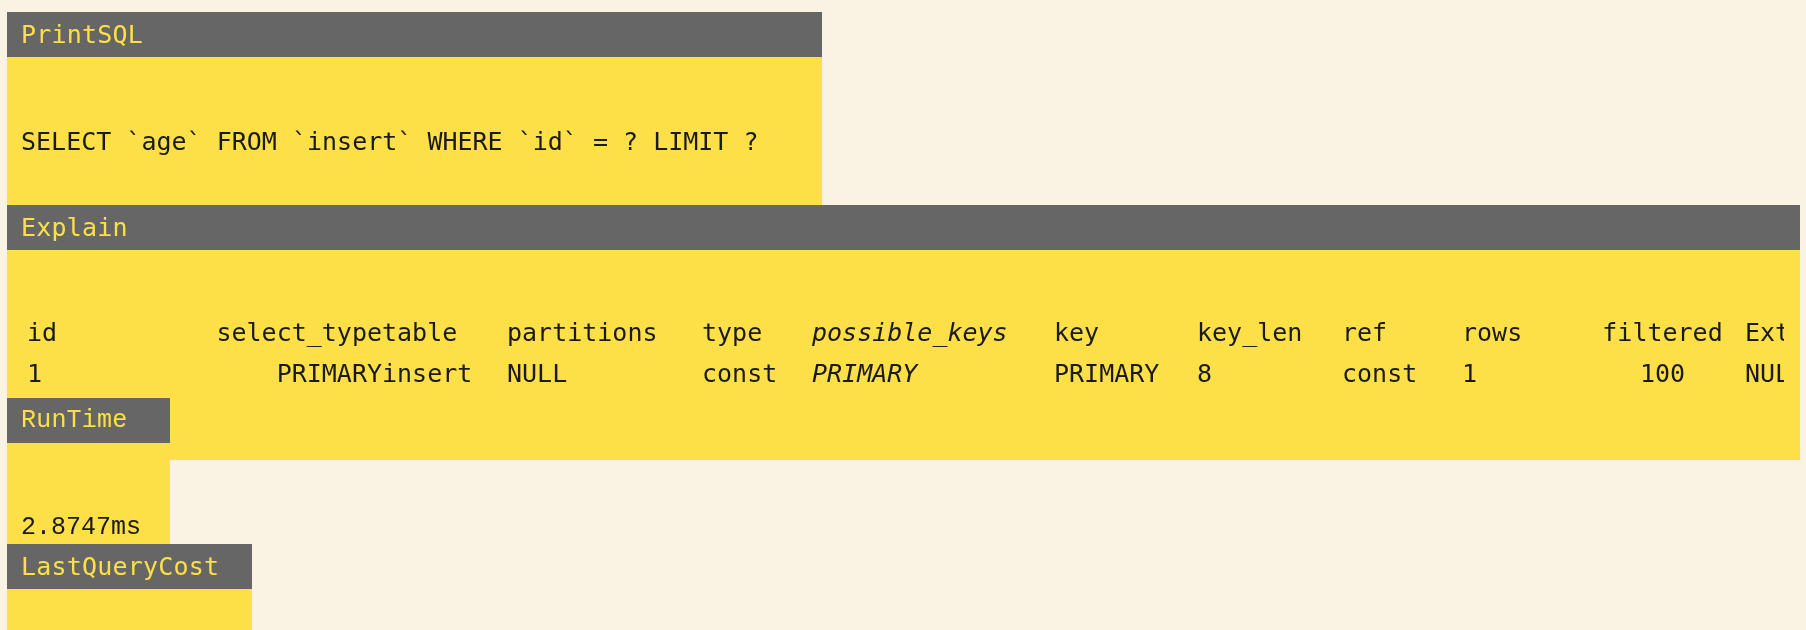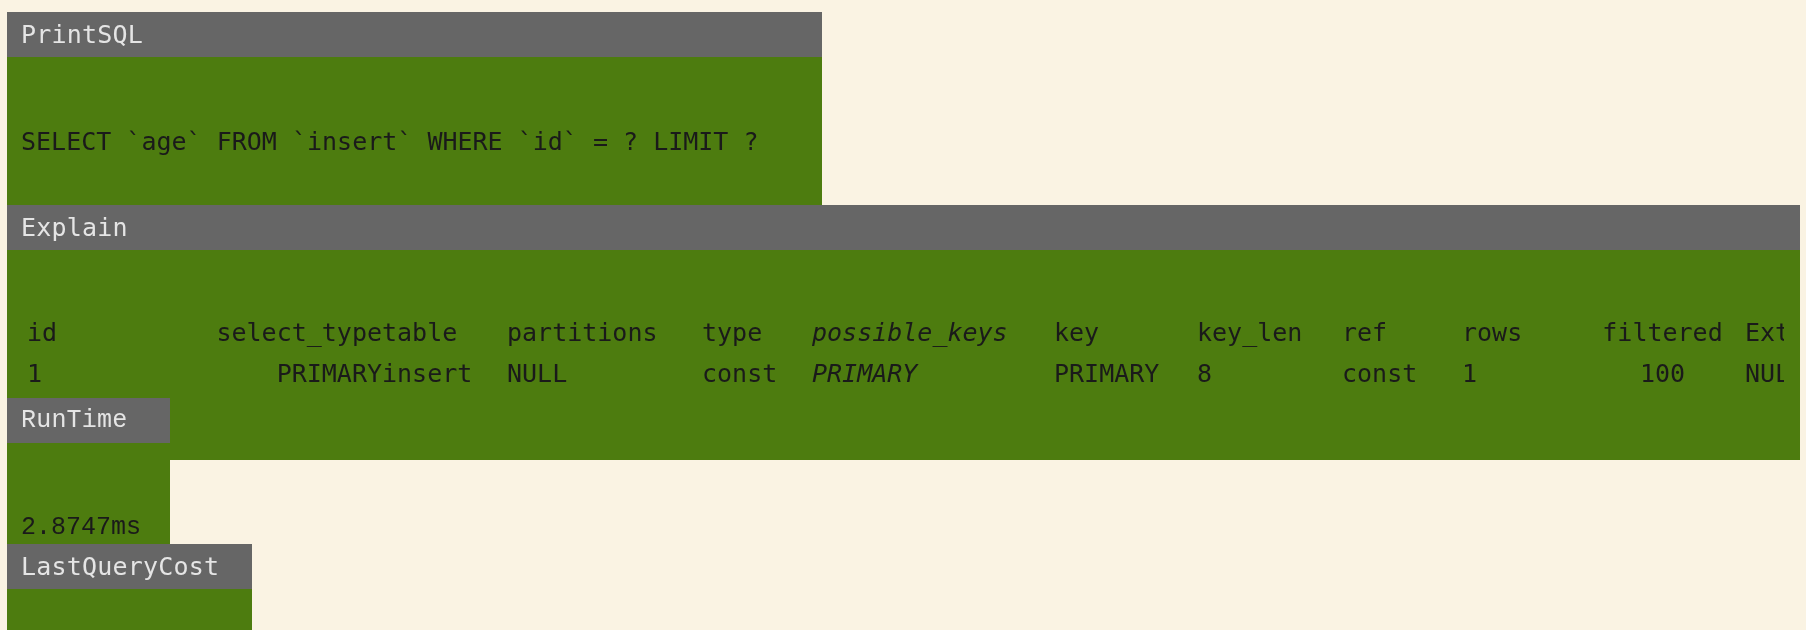--- a/index.html
+++ b/index.html
@@ -14,32 +14,32 @@
     overflow: hidden;
     position: relative;
   }
 
   .panel {
     position: absolute;
   }
 
   .panel-header {
     background: #666666;
-    color: #e5e5e5;
+    color: #fde047;
     font-size: 25px;
     line-height: 45px;
     height: 45px;
     padding: 0 14px 0 14px;
     white-space: nowrap;
     letter-spacing: 0.2px;
     box-sizing: border-box;
   }
 
   .panel-body {
-    background: #4d7c0f;
+    background: #fde047;
     color: #1A1A1A;
     font-size: 25px;
     padding: 6px 14px 10px 14px;
     box-sizing: border-box;
     white-space: pre;
   }
 
   .code-line {
     line-height: 41px;
     height: 41px;

